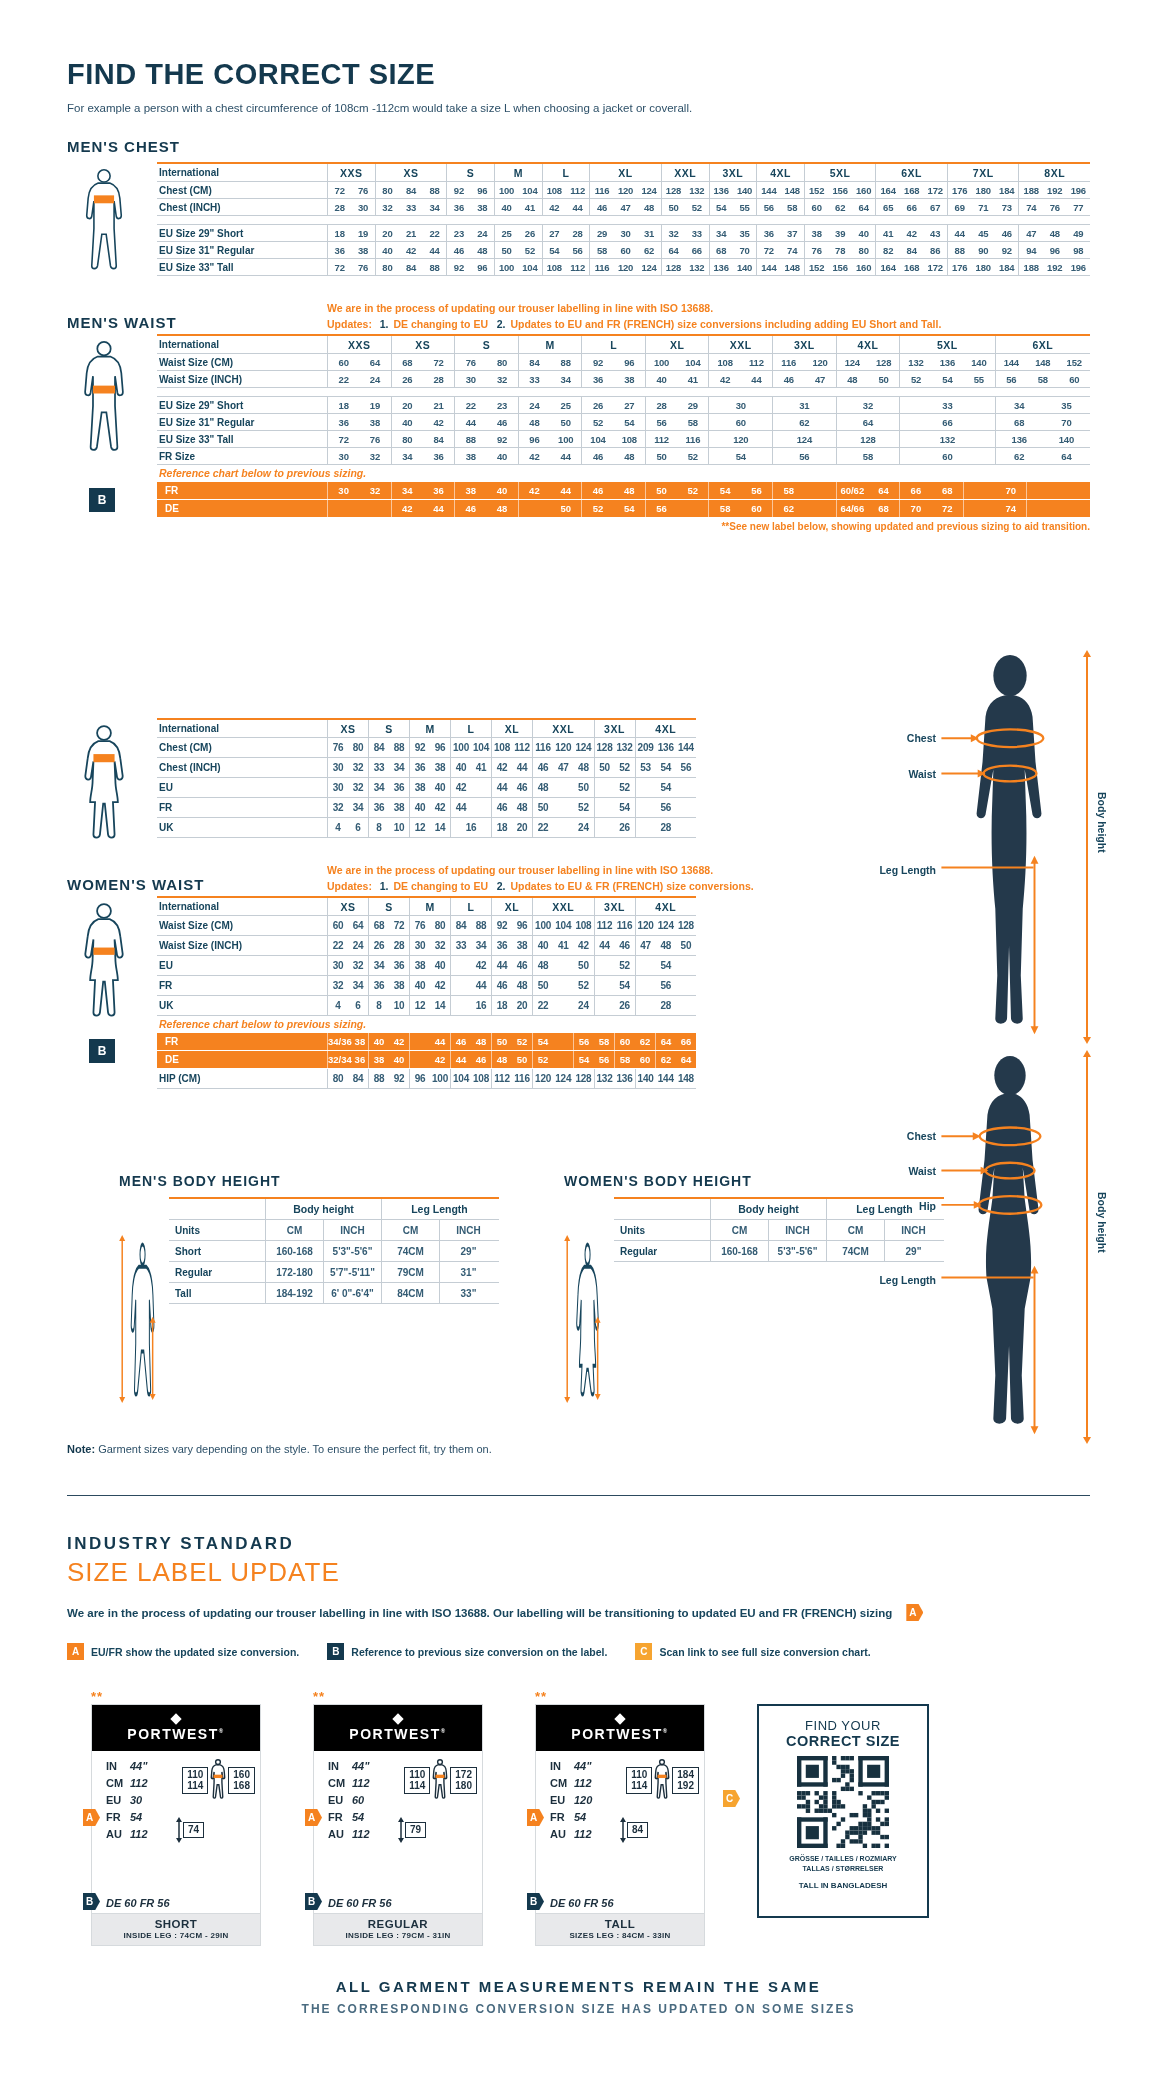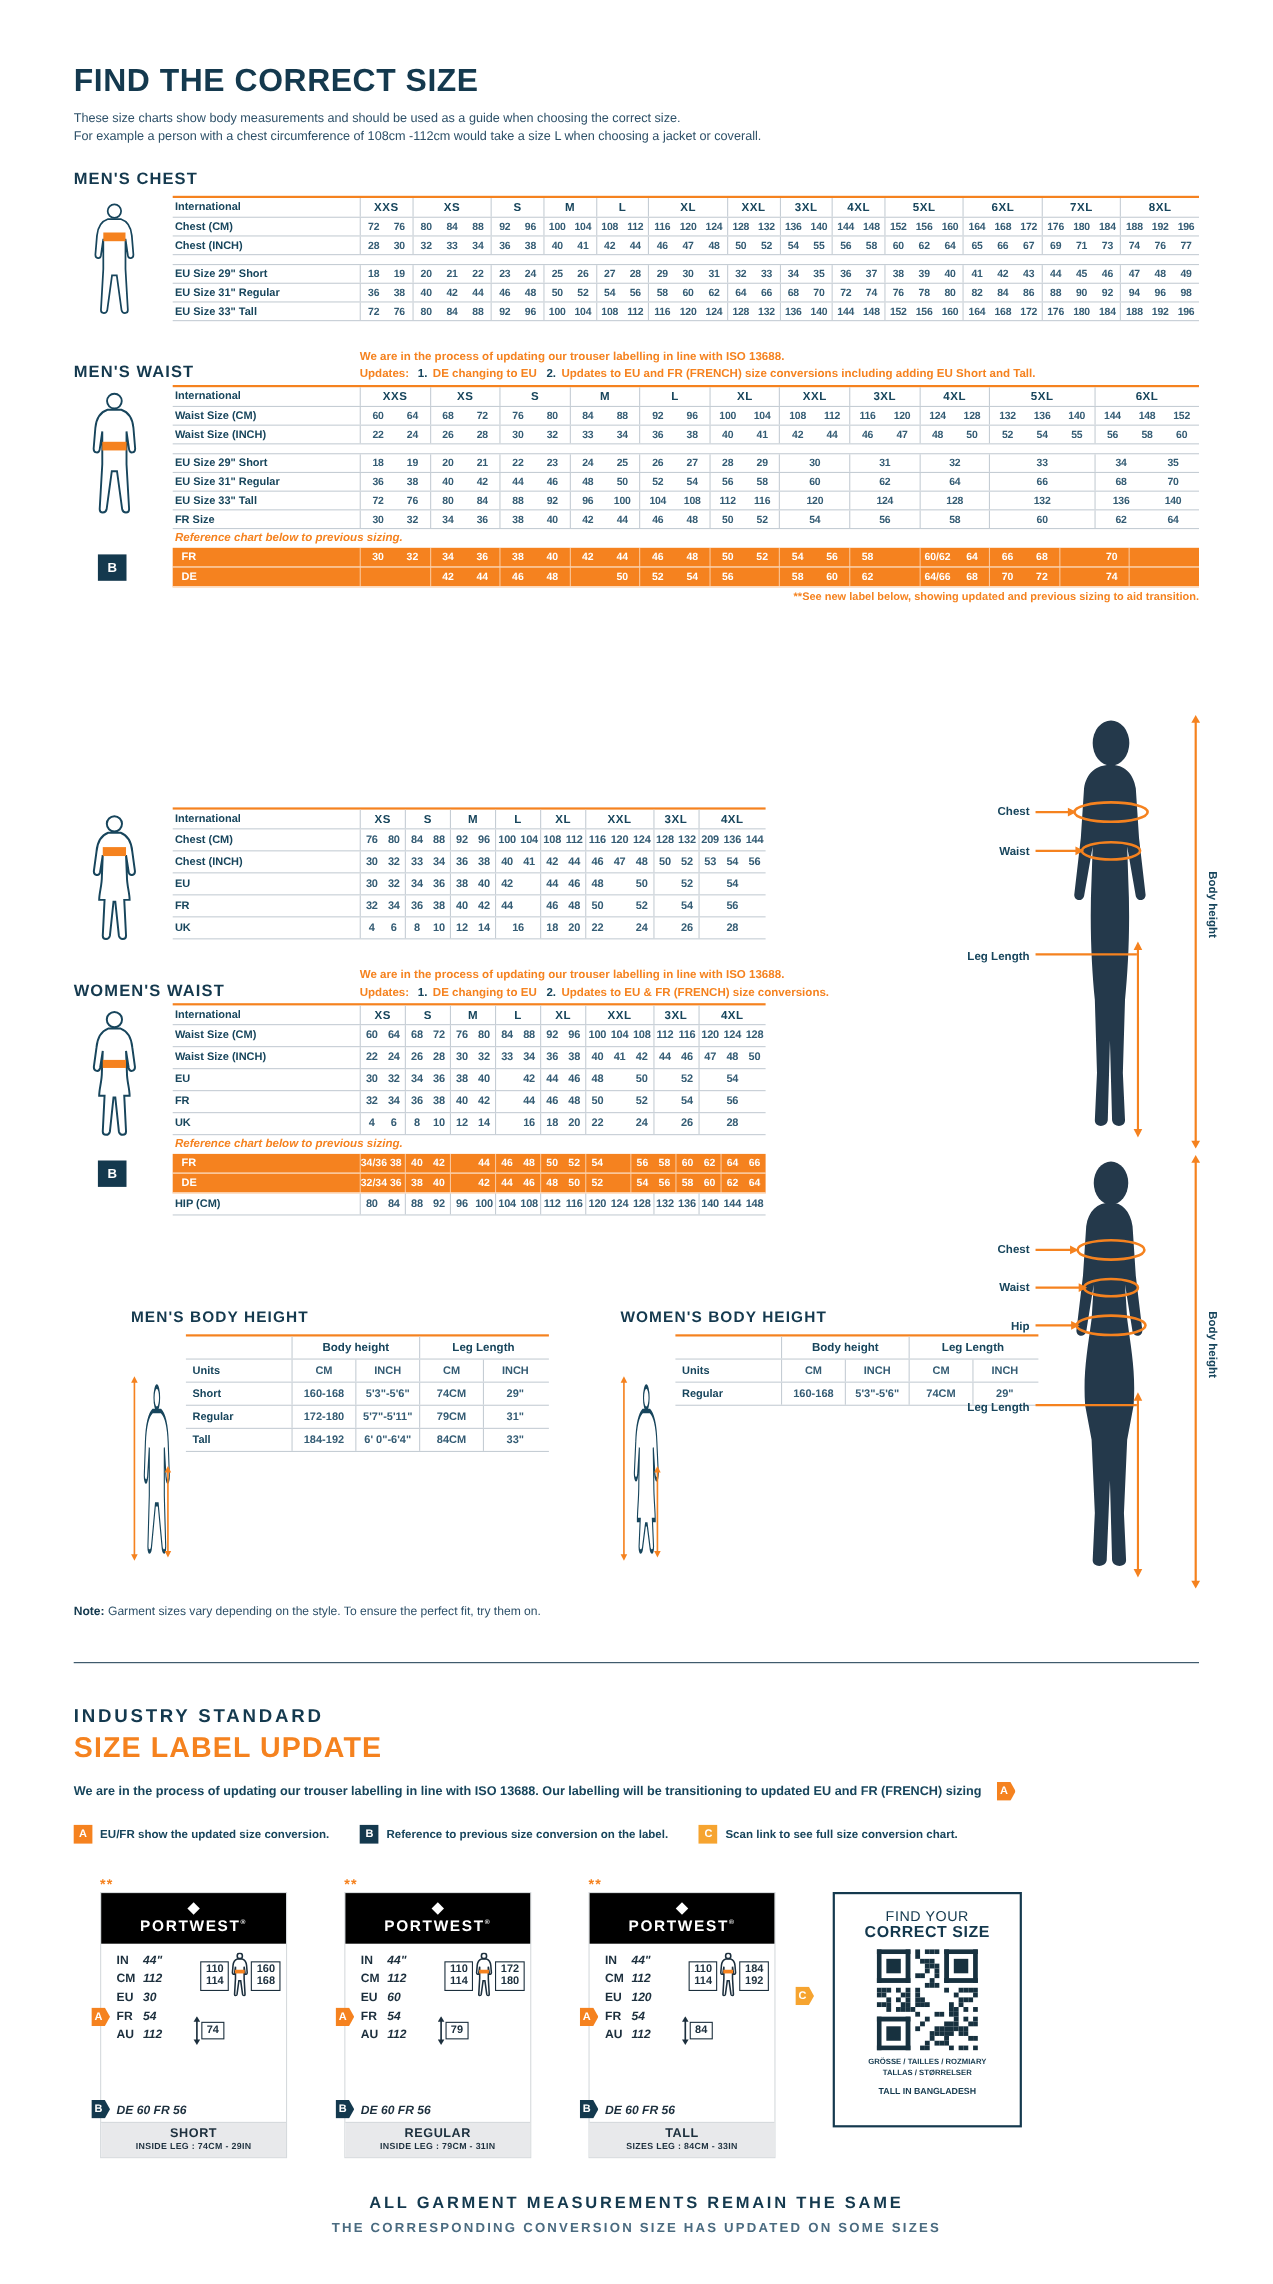--- a/index.html
+++ b/index.html
@@ -54,21 +54,21 @@
   .bhcell{display:flex;align-items:center;justify-content:center;font-size:10px;font-weight:bold;
           color:#345c74;border-left:1px solid #c5cdd4;}
   .bhcell.first{justify-content:flex-start;padding-left:6px;border-left:none;color:#17455c;}
   .bhcell.gname{font-size:10.5px;color:#17455c;}
   .bhfig{position:absolute;left:-52px;top:6px;}
   .bh-note{margin-top:14px;font-size:11px;color:#2d5068;}
   .bh-note b{color:#14394e;}
   .divider{margin-top:40px;border-top:1.5px solid #2c4a5e;}
   
   .ind-h1{margin-top:38px;font-size:17px;font-weight:800;letter-spacing:2.5px;color:#14394e;}
-  .ind-h2{font-size:26px;font-weight:700;letter-spacing:1px;color:#f5821f;margin-top:3px;}
+  .ind-h2{font-size:26px;font-weight:400;letter-spacing:1px;color:#f5821f;margin-top:3px;}
   .ind-para{display:flex;align-items:center;margin-top:16px;font-size:11.5px;font-weight:600;color:#17455c;}
   .flag{width:17px;height:17px;background:#f5821f;color:#fff;font-weight:800;font-size:10px;
         display:flex;align-items:center;justify-content:center;flex:0 0 17px;
         clip-path:polygon(0 0,72% 0,100% 50%,72% 100%,0 100%);padding-right:4px;box-sizing:border-box;}
   .ind-para .flag{margin-left:14px;}
   .legend{display:flex;margin-top:22px;font-size:10.5px;font-weight:600;color:#17455c;align-items:center;}
   .legend .item{display:flex;align-items:center;margin-right:28px;}
   .sq{width:17px;height:17px;color:#fff;font-weight:800;font-size:10px;display:flex;align-items:center;
       justify-content:center;margin-right:7px;flex:0 0 17px;}
   .sq.a{background:#f5821f;}
@@ -127,21 +127,20 @@
             writing-mode:vertical-rl;}
 </style>
 </head>
 <body>
 
 <div class="page">
   <div class="content">
 
     <h1>FIND THE CORRECT SIZE</h1>
     <div class="intro">
-      <div>These size charts show body measurements and should be used as a guide when choosing the correct size.</div>
       <div>For example a person with a chest circumference of 108cm -112cm would take a size L when choosing a jacket or coverall.</div>
     </div>
 
     <div class="sec">
       <h2>MEN'S CHEST</h2>
       <div class="sizetable wide" style="--n: 32;">
         <svg class="tblfig" width="78" height="108" viewBox="0 0 64 150">
           <circle cx="32" cy="11" r="8.5" fill="#fff" stroke="#17455c" stroke-width="2.2"></circle>
           <path d="M24,21 C15,24 11,31 10,42 L8,66 C8,71 14,72 15,67 L18,46 L18,84 L15,136 C15,141 22,141 23,136 L29,92 L35,92 L41,136 C42,141 49,141 49,136 L46,84 L46,46 L49,67 C50,72 56,71 56,66 L54,42 C53,31 49,24 40,21 Z" fill="#fff" stroke="#17455c" stroke-width="2.2"></path>
           <rect x="18" y="38" width="28" height="11" fill="#f5821f"></rect>

